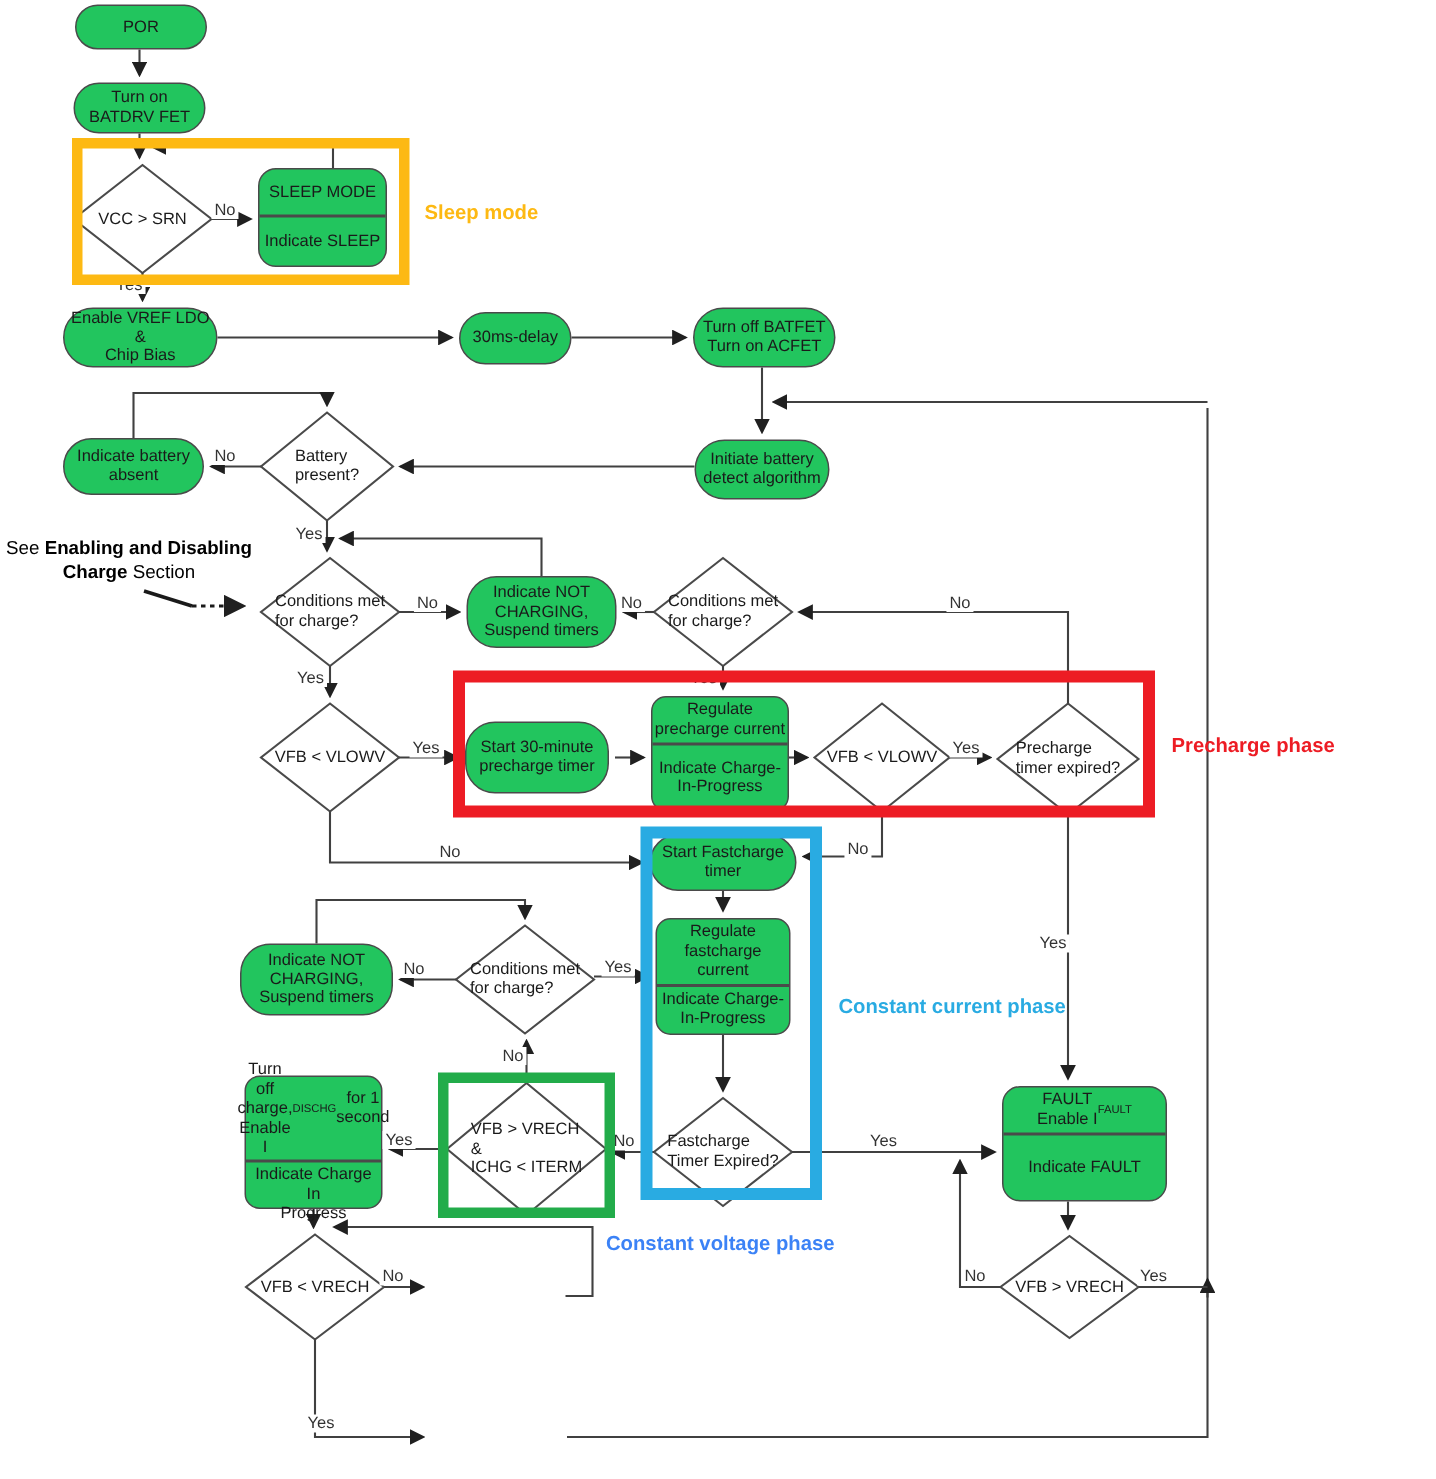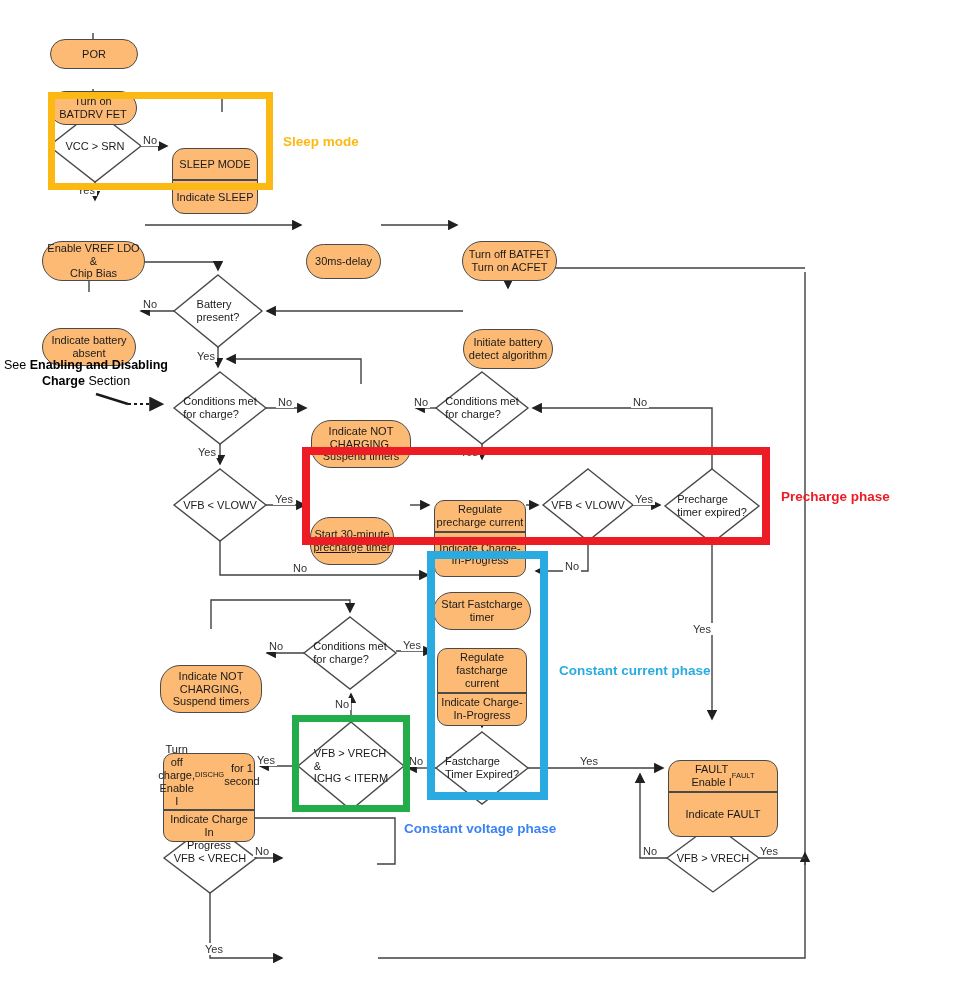--- a/index.html
+++ b/index.html
@@ -5,23 +5,23 @@
   html,body{margin:0;padding:0;background:#fff;}
   #canvas{
     position:relative;width:957px;height:986px;background:#fff;
     font-family:"Liberation Sans",sans-serif;color:#1a1a1a;overflow:hidden;
   }
   #edges{position:absolute;left:0;top:0;z-index:1;}
   .edge{stroke:#404040;stroke-width:1.4;fill:none;}
   .note-solid{stroke:#1a1a1a;stroke-width:2.4;fill:none;}
   .note-dash{stroke:#1a1a1a;stroke-width:2;fill:none;stroke-dasharray:3,3;}
 
-  .node{position:absolute;z-index:2;background:#fdba74;border:1.4px solid #4a4a4a;
+  .node{position:absolute;z-index:2;background:#22c55e;border:1.4px solid #4a4a4a;
     box-sizing:border-box;display:flex;align-items:center;justify-content:center;
-    text-align:center;font-size:11px;line-height:1.18;white-space:pre-line;margin-top:36px;}
+    text-align:center;font-size:11px;line-height:1.18;white-space:pre-line;}
   .stadium{border-radius:20px;}
   .split{flex-direction:column;align-items:stretch;padding:0;}
   .split .hdr{border-bottom:2px solid #4a4a4a;display:flex;align-items:center;
     justify-content:center;text-align:center;padding:2px 1px;white-space:pre-line;}
   .split .bdy{flex:1;display:flex;align-items:center;justify-content:center;
     text-align:center;padding:2px 1px;white-space:pre-line;}
   sub{font-size:7.5px;line-height:0;}
 
   .dtext{position:absolute;z-index:2;display:flex;align-items:center;justify-content:center;
     text-align:left;font-size:11px;line-height:1.18;white-space:pre-line;background:transparent;}
@@ -135,21 +135,21 @@
   <div class="node stadium" style="left:306px;top:208px;width:75px;height:35px;">30ms-delay</div>
   <div class="node stadium" style="left:462px;top:205px;width:95px;height:40px;">Turn off BATFET
 Turn on ACFET</div>
   <div class="node stadium" style="left:463px;top:293px;width:90px;height:40px;">Initiate battery
 detect algorithm</div>
   <div class="node stadium" style="left:42px;top:292px;width:94px;height:38px;">Indicate battery
 absent</div>
   <div class="node stadium" style="left:311px;top:384px;width:100px;height:48px;">Indicate NOT
 CHARGING,
 Suspend timers</div>
-  <div class="node stadium" style="left:310px;top:481px;width:84px;height:48px;text-decoration:underline;">Start 30-minute
+  <div class="node stadium" style="left:310px;top:481px;width:96px;height:48px;">Start 30-minute
 precharge timer</div>
 
   <div class="node split" style="left:434px;top:464px;width:92px;height:77px;border-radius:10px;">
     <div class="hdr">Regulate
 precharge current</div>
     <div class="bdy">Indicate Charge-
 In-Progress</div>
   </div>
 
   <div class="node stadium" style="left:433px;top:556px;width:98px;height:38px;">Start Fastcharge

